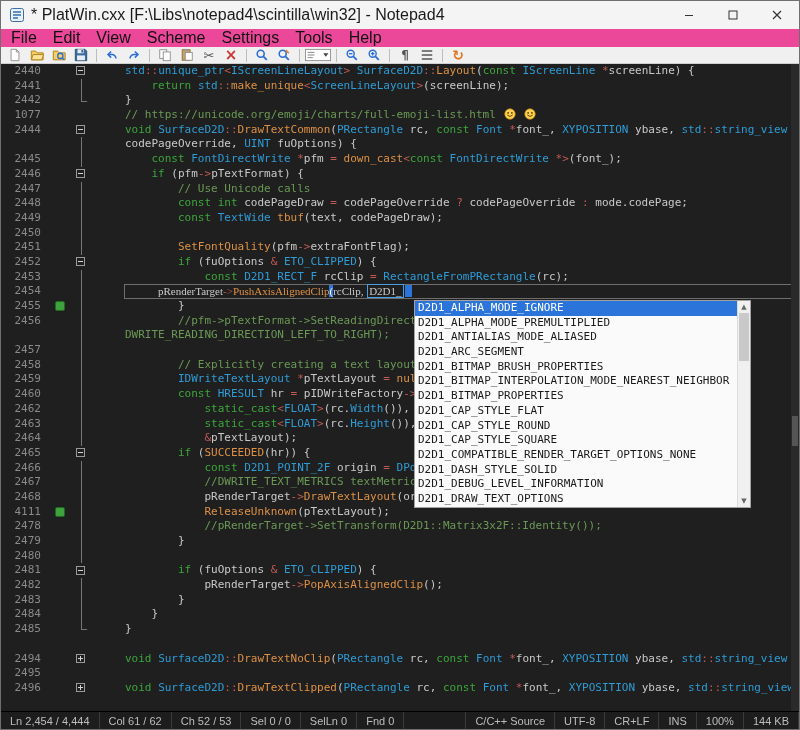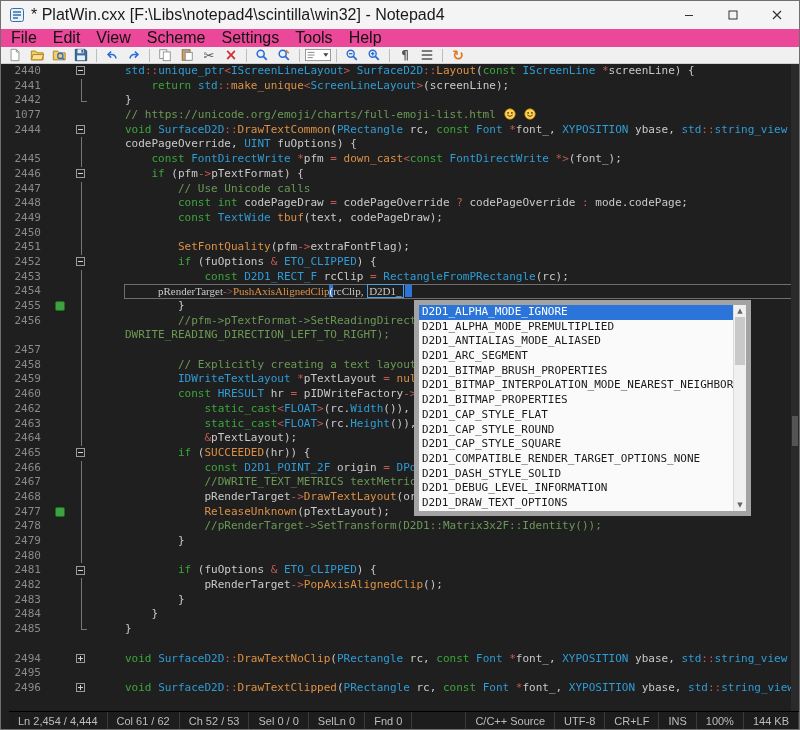--- a/index.html
+++ b/index.html
@@ -43,31 +43,31 @@
   .tk-ac{border:1px solid #4c9ee0;padding:0 1px;margin:0 1px;}
   .caret-block{display:inline-block;width:7px;height:12px;background:#2b74da;vertical-align:-2px;}
   .fold-ellipsis{display:inline-block;border:1px solid #9a9a9a;color:#bbbbbb;font-size:9px;line-height:10px;padding:0 3px;margin-left:5px;letter-spacing:1px;vertical-align:1px;}
   .emoji{display:inline-block;vertical-align:-2px;margin:0 1px;}
 
   
   .vscroll{position:absolute;right:0;top:63px;bottom:18px;width:8px;background:#2a2a2a;}
   .vscroll .thumb{position:absolute;left:1px;right:1px;top:352px;height:30px;background:#555555;}
 
   
-  .popup{position:absolute;left:413px;top:299px;width:337px;background:#fafafa;border:5px solid #a3a3a3;box-sizing:border-box;z-index:20;font-family:"DejaVu Sans Mono",monospace;font-size:11px;color:#1a1a1a;display:flex;}
+  .popup{position:absolute;left:413px;top:299px;width:337px;background:#fafafa;border:1px solid #a3a3a3;box-sizing:border-box;z-index:20;font-family:"DejaVu Sans Mono",monospace;font-size:11px;color:#1a1a1a;display:flex;}
   .popup .items{flex:1;overflow:hidden;}
   .ac-item{height:14.7px;line-height:14.7px;white-space:pre;overflow:hidden;padding-left:3px;}
   .ac-item.sel{background:#2b74da;color:#ffffff;}
   .popup .sb{width:12px;background:#f0f0f0;border-left:1px solid #dcdcdc;position:relative;}
   .sb-arrow{position:absolute;left:0;right:0;height:11px;display:flex;align-items:center;justify-content:center;font-size:7px;color:#666;font-family:"DejaVu Sans",sans-serif;}
   .sb-arrow.up{top:0;} .sb-arrow.down{bottom:0;}
   .sb-thumb{position:absolute;left:1px;right:1px;top:12px;height:48px;background:#c9c9c9;}
 
   
-  .statusbar{position:absolute;left:8px;right:0;bottom:0;height:18px;background:#1d1d1d;border-top:1px solid #000;display:flex;align-items:stretch;font-size:11px;color:#bdbdbd;box-sizing:border-box;}
+  .statusbar{position:absolute;left:0;right:0;bottom:0;height:18px;background:#1d1d1d;border-top:1px solid #000;display:flex;align-items:stretch;font-size:11px;color:#bdbdbd;box-sizing:border-box;}
   .seg{padding:0 9px;display:flex;align-items:center;border-right:1px solid #3a3a3a;white-space:nowrap;}
   .seg.spacer{flex:1;border-right:1px solid #3a3a3a;}
 </style>
 </head>
 <body>
 
 <div class="app">
 
   <div class="titlebar">
     <span class="appicon">
@@ -474,21 +474,21 @@
         </div>
         <div class="row">
           <span class="ln">2468</span>
           <span class="bm"></span>
           <span class="fold">
             <span class="fold-vline"></span>
           </span>
           <span class="code"><span class="tk-d">            pRenderTarget</span><span class="tk-o">-&gt;</span><span class="tk-f">DrawTextLayout</span><span class="tk-d">(origin, pTextLayout,</span></span>
         </div>
         <div class="row">
-          <span class="ln">2477</span>
+          <span class="ln">4111</span>
           <span class="bm">
             <span class="bm-marker"></span>
           </span>
           <span class="fold">
             <span class="fold-vline"></span>
           </span>
           <span class="code"><span class="tk-d">            </span><span class="tk-f">ReleaseUnknown</span><span class="tk-d">(pTextLayout);</span></span>
         </div>
         <div class="row">
           <span class="ln">2478</span>

